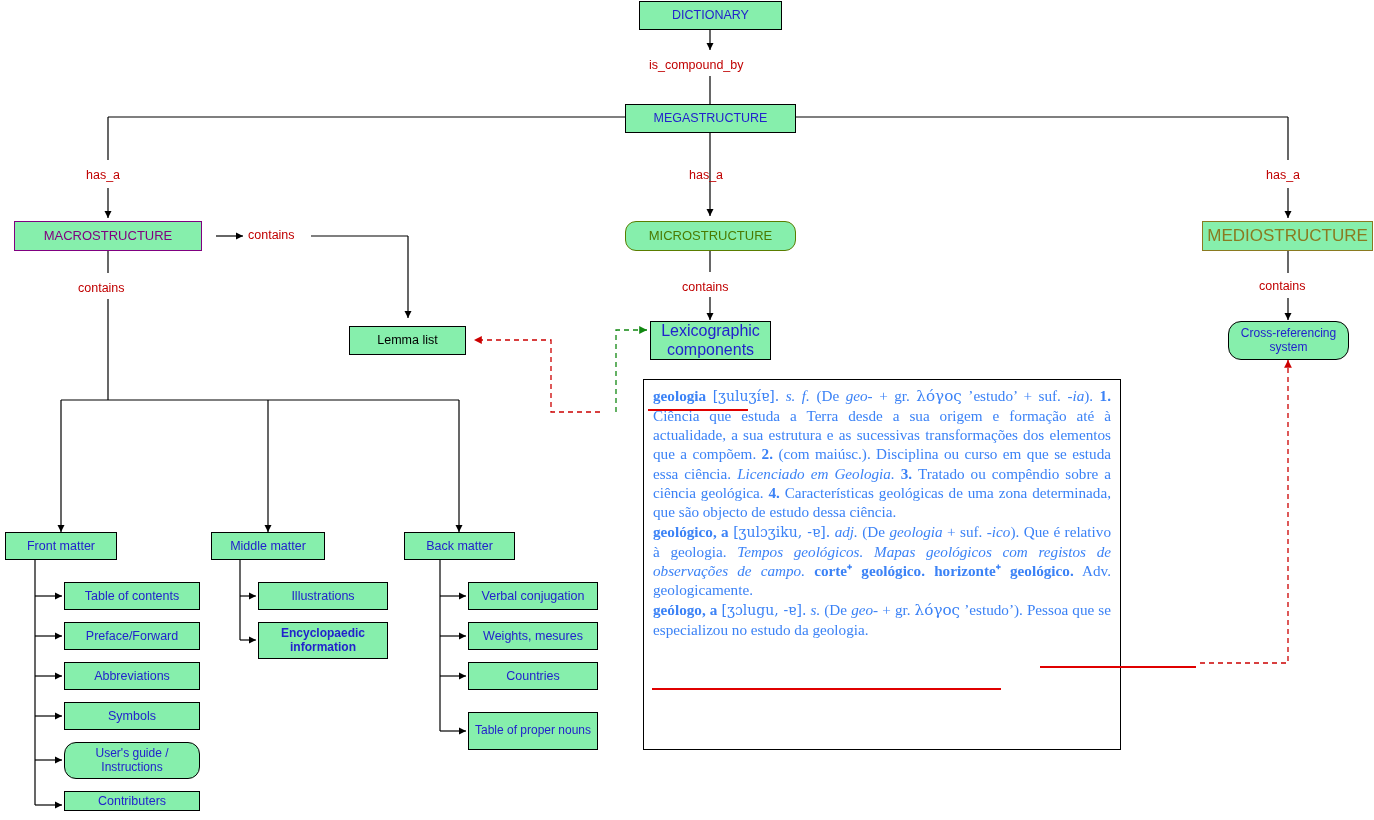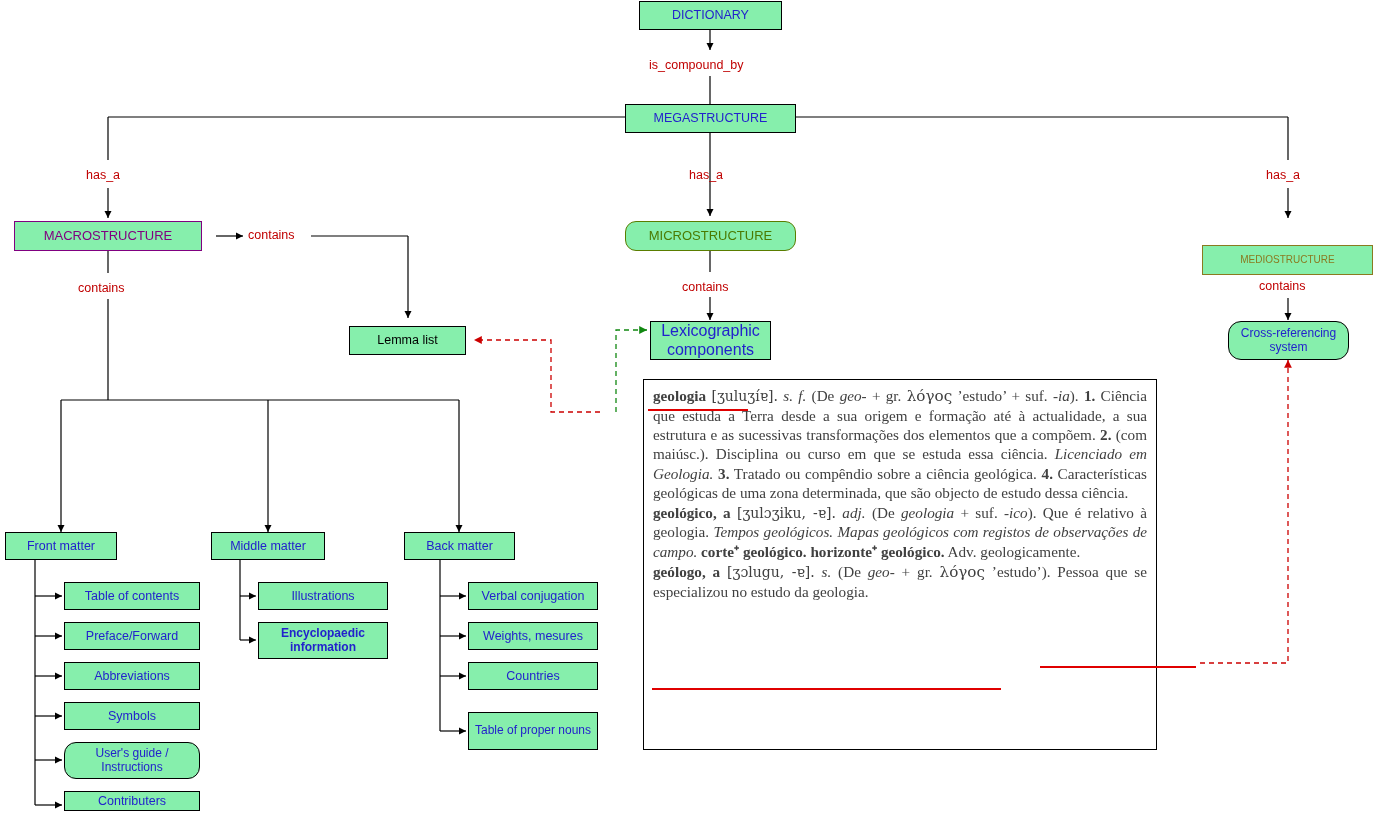--- a/index.html
+++ b/index.html
@@ -33,44 +33,44 @@
     font-size: 12.5px;
     display: flex;
     align-items: center;
     justify-content: center;
     text-align: center;
     line-height: 1.15;
     padding: 2px 4px;
   }
   .node.purple { border-color: #800080; color: #800080; font-size: 13px; }
   .node.green  { border-color: #5a7d00; color: #4a7a00; font-size: 13px; border-radius: 11px; }
-  .node.olive  { border-color: #8a7a20; color: #8a7a20; font-size: 10px; margin-top: 24px; }
+  .node.olive  { border-color: #8a7a20; color: #8a7a20; font-size: 17px; }
   .node.plain { color: #000000; }
   .edge-label {
     position: absolute;
     color: #c00000;
     font-size: 12.5px;
     white-space: nowrap;
   }
   
   #entry-panel {
     position: absolute;
     left: 643px;
     top: 379px;
-    width: 514px;
+    width: 478px;
     height: 371px;
     border: 1px solid #000000;
     background: #ffffff;
     box-sizing: border-box;
     padding: 6px 9px 4px 9px;
     overflow: hidden;
     font-family: "Liberation Serif", serif;
     font-size: 15.2px;
     line-height: 1.26;
-    color: #404040;
+    color: #3b82f6;
     text-align: justify;
   }
   #entry-panel p {
     margin: 0 0 0 0;
     text-indent: 0;
   }
   #entry-panel p + p { margin-top: 1px; }
   .hw { font-weight: bold; }
   .it { font-style: italic; }
   .sensenum { font-weight: bold; }

